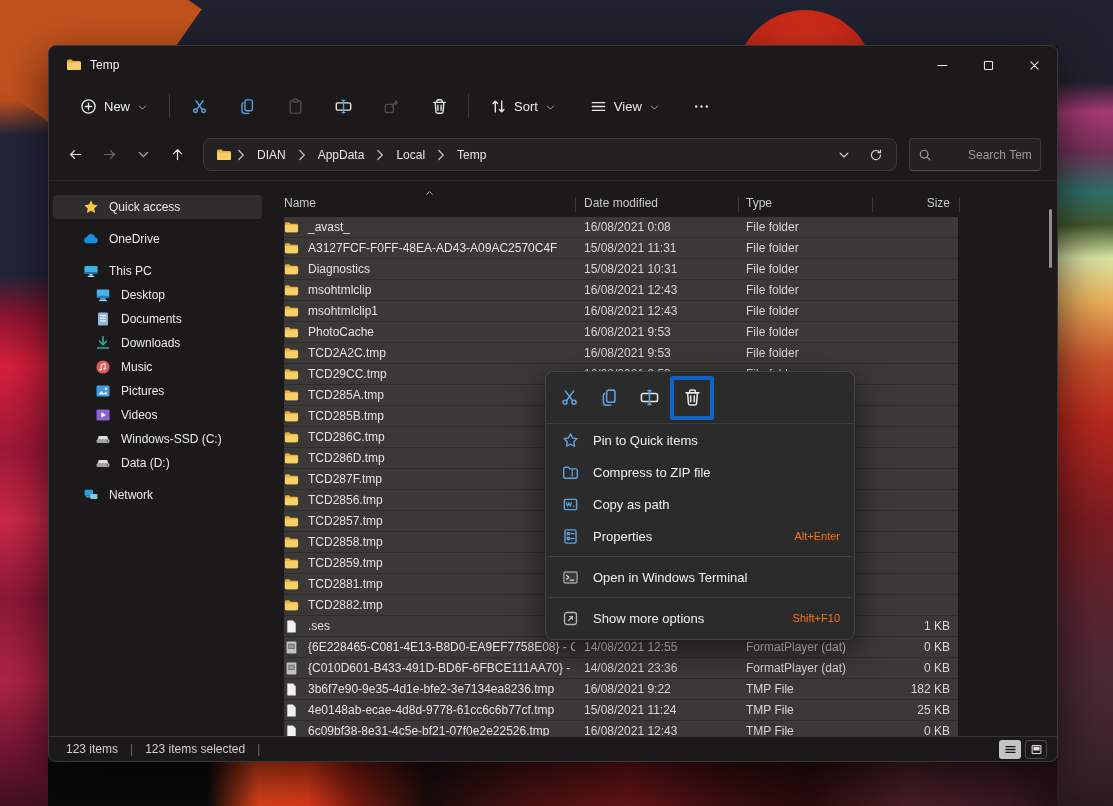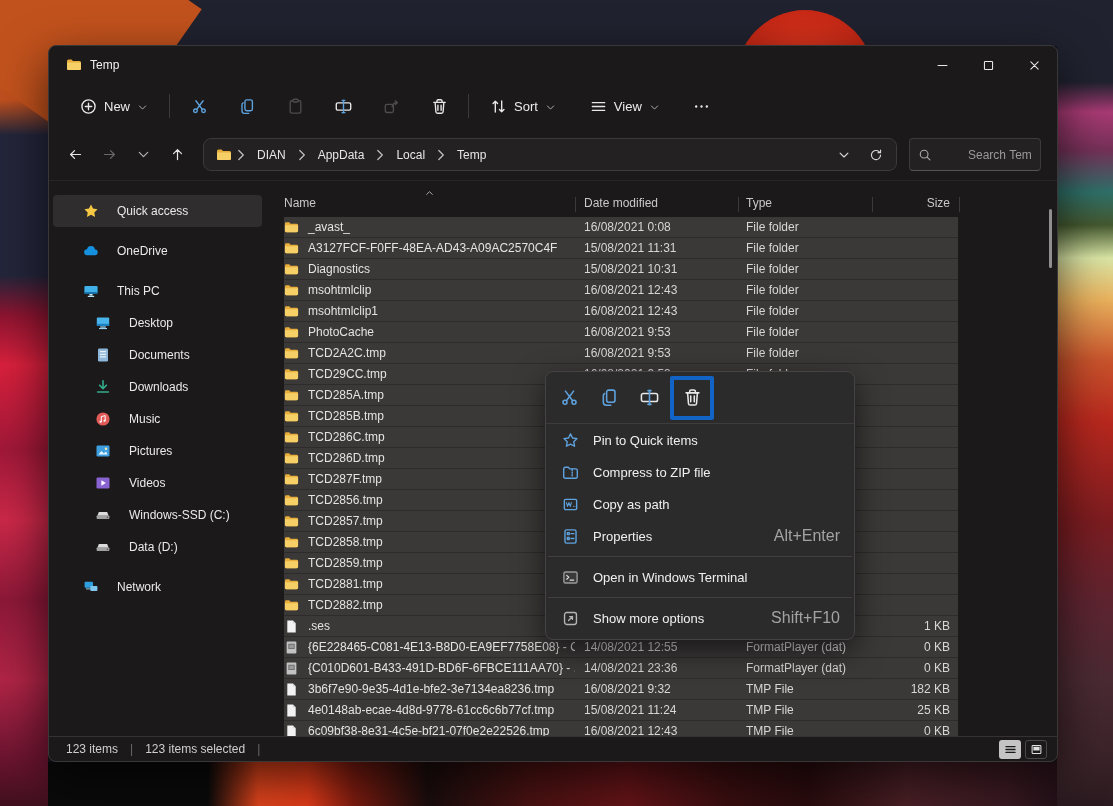--- a/index.html
+++ b/index.html
@@ -52,21 +52,21 @@
   .crumb-right .icn { width:14px; height:14px; color:#d8d8d8; }
   .crumb-right .mini-btn { width:28px; height:26px; display:flex; align-items:center; justify-content:center; border-radius:3px; }
   .search-box { width:132px; height:33px; background:#242122; border:1px solid #3c3a3a; border-bottom-color:#565353; border-radius:4px;
     display:flex; align-items:center; padding:0 8px; gap:8px; }
   .search-box .icn { width:14px; height:14px; color:#a8a8a8; flex:0 0 auto; }
   .search-box input { background:transparent; border:none; outline:none; width:100%; font-size:12px; color:#e8e8e8; font-family:inherit;margin-left:28px; }
   .search-box input::placeholder { color:#9a9a9a; }
 
   .content { flex:1 1 auto; display:flex; position:relative; overflow:hidden; }
   .sidebar { width:217px; flex:0 0 auto; padding-top:14px; }
-  .side-item { height:32px; display:flex; align-items:center; gap:18px; padding-left:30px; font-size:12px; color:#eaeaea; border-radius:4px; margin:0 4px; }
+  .side-item { height:24px; display:flex; align-items:center; gap:10px; padding-left:30px; font-size:12px; color:#eaeaea; border-radius:4px; margin:0 4px; }
   .side-item.ind { padding-left:42px; }
   .side-item.gap { margin-top:8px; }
   .side-item.selected { background:#2f2d2d; }
   .side-item .icn { width:16px; height:16px; flex:0 0 auto; }
 
   .filepane { flex:1 1 auto; position:relative; overflow:hidden; padding-top:6px; }
   .fheader { position:relative; height:30px; padding-left:18px; display:flex; align-items:flex-end; font-size:12px; color:#c9c9c9; }
   .fheader .hc { padding-bottom:7px; }
   .hsep { position:absolute; width:1px; height:15px; top:10px; background:#3b3939; }
   .sort-caret { position:absolute; left:158px; top:0; width:11px; height:10px; color:#c9c9c9; }
@@ -89,21 +89,21 @@
 
   
   .ctxmenu { position:absolute; z-index:5; left:545px; top:371px; width:310px; background:#2c2b2b;
     border:1px solid #454343; border-radius:8px; box-shadow:0 10px 30px rgba(0,0,0,.6); padding-bottom:5px; color:#f0f0f0; }
   .quickrow { height:52px; display:flex; align-items:center; padding-left:5px; gap:4px; border-bottom:1px solid #3e3c3c; }
   .q-btn { width:36px; height:36px; display:flex; align-items:center; justify-content:center; border-radius:4px; }
   .q-btn .icn { width:19px; height:19px; }
   .hlbox { border:4px solid #1263c6; border-radius:2px; margin:-4px 0 -4px -1px; }
   .ctxitem { height:32px; display:flex; align-items:center; padding:0 14px 0 16px; font-size:13px; gap:14px; }
   .ctxitem .icn { width:17px; height:17px; flex:0 0 auto; }
-  .ctxitem .short { margin-left:auto; font-size:16px; color:#a3a3a3; }
+  .ctxitem .short { margin-left:auto; font-size:11px; color:#f97316; }
   .ctxsep { height:1px; background:#413f3f; margin:4px 2px; }
 </style>
 </head>
 <body>
 
 <div class="screen">
 
   <div class="wall wall-top"></div>
   <div class="wall wall-left"></div>
   <div class="wall wall-right"></div>
@@ -668,21 +668,21 @@
               <span class="fcell col4">0 KB</span>
             </div>
             <div class="frow">
               <span class="fname col1">
                 <span class="icn "><svg viewBox="0 0 16 16" width="100%" height="100%" fill="none" stroke="currentColor" stroke-width="1.3" stroke-linecap="round" stroke-linejoin="round">
                     <path d="M3.5 1.5h6l3 3v10h-9z" fill="#f2f2f2" stroke="none"></path>
                     <path d="M9.5 1.5l3 3h-3z" fill="#cfcfcf" stroke="none"></path>
                   </svg></span>
                 <span>3b6f7e90-9e35-4d1e-bfe2-3e7134ea8236.tmp</span>
               </span>
-              <span class="fcell col2">16/08/2021 9:32</span>
+              <span class="fcell col2">16/08/2021 9:22</span>
               <span class="fcell col3">TMP File</span>
               <span class="fcell col4">182 KB</span>
             </div>
             <div class="frow">
               <span class="fname col1">
                 <span class="icn "><svg viewBox="0 0 16 16" width="100%" height="100%" fill="none" stroke="currentColor" stroke-width="1.3" stroke-linecap="round" stroke-linejoin="round">
                     <path d="M3.5 1.5h6l3 3v10h-9z" fill="#f2f2f2" stroke="none"></path>
                     <path d="M9.5 1.5l3 3h-3z" fill="#cfcfcf" stroke="none"></path>
                   </svg></span>
                 <span>4e0148ab-ecae-4d8d-9778-61cc6c6b77cf.tmp</span>

